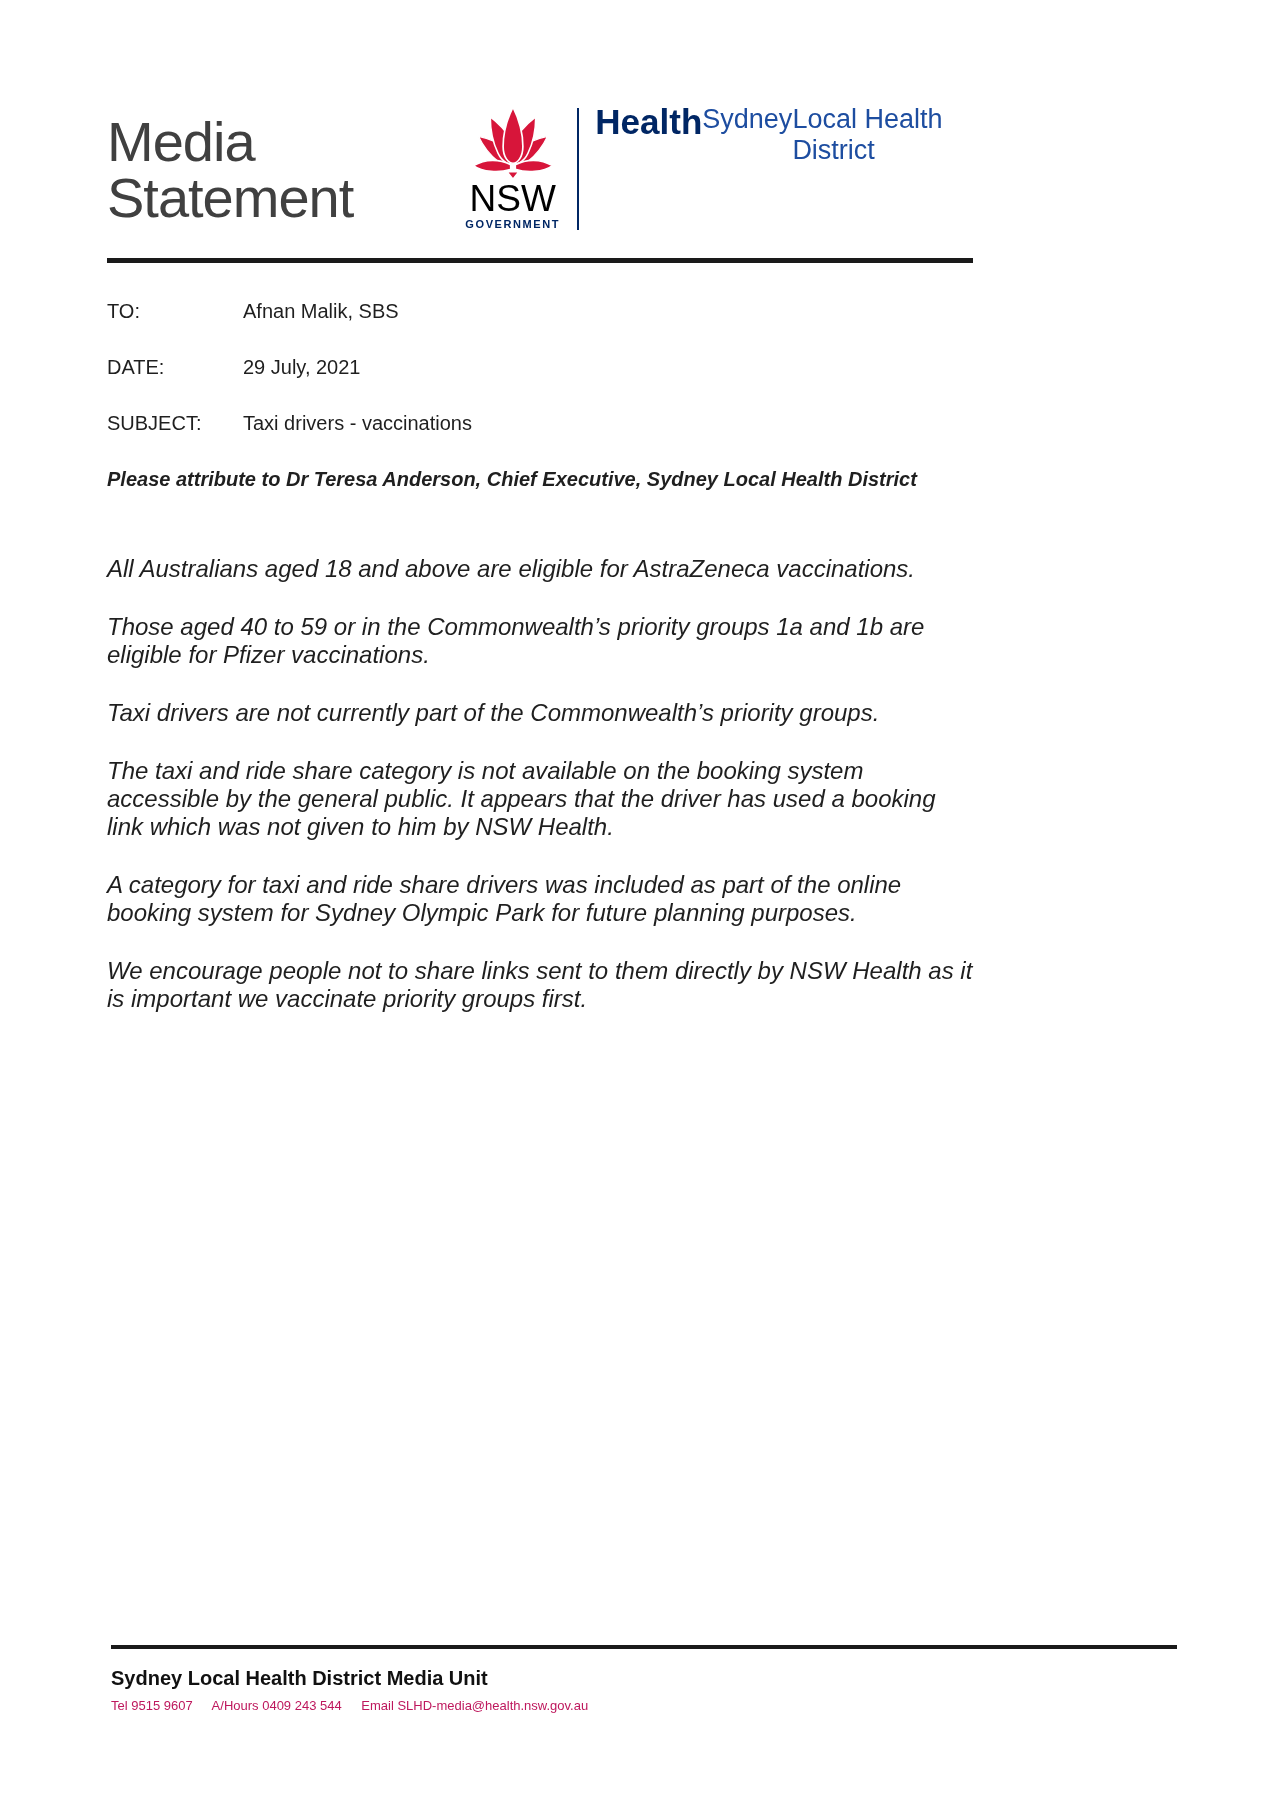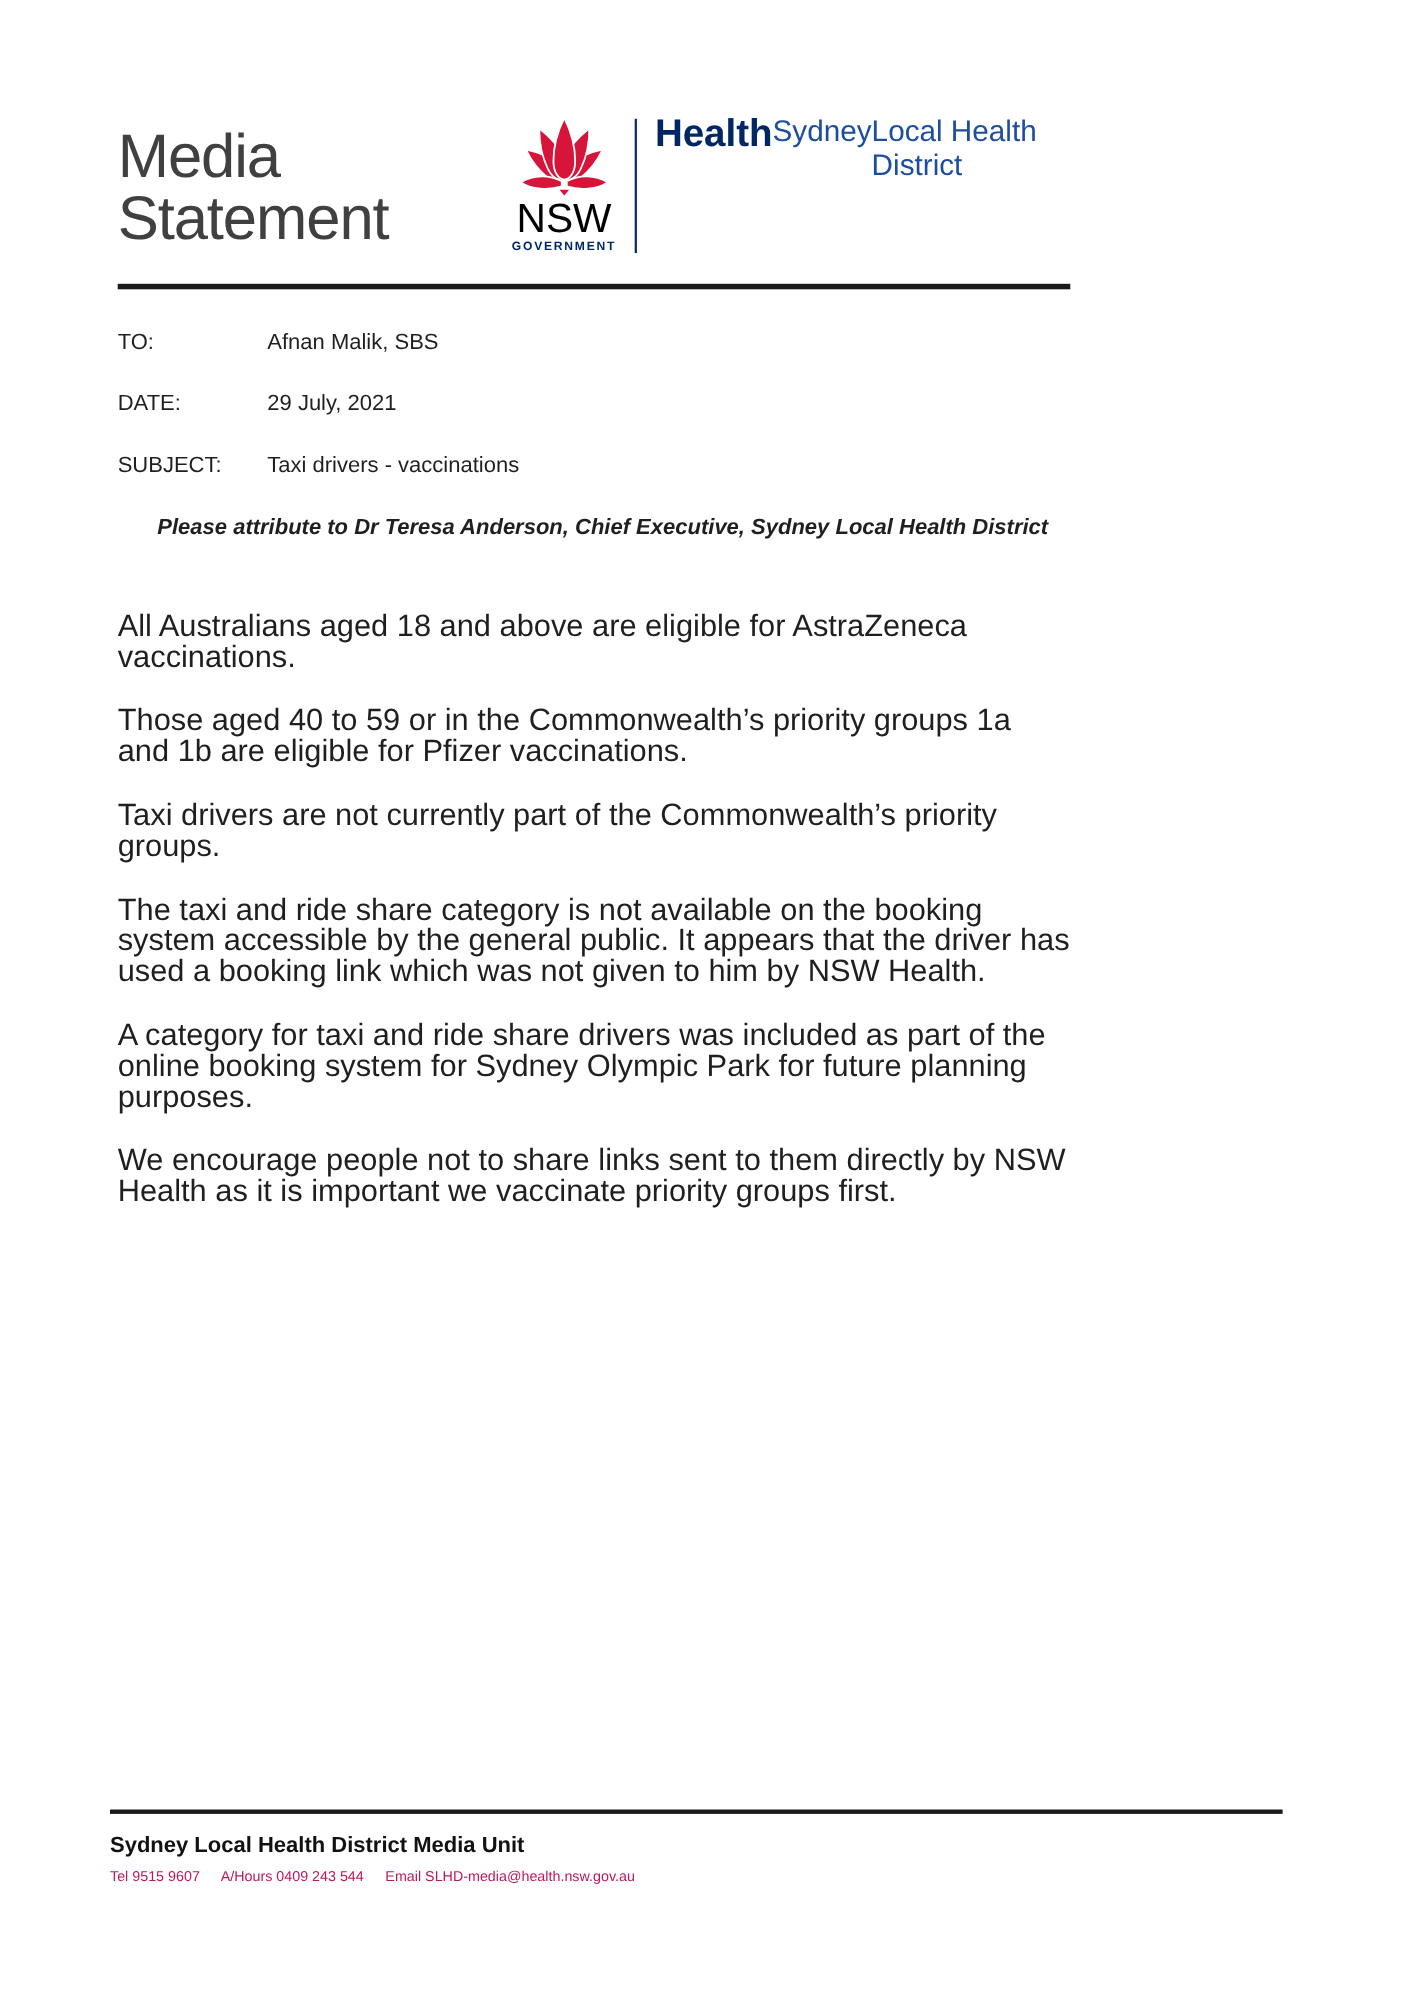--- a/index.html
+++ b/index.html
@@ -102,31 +102,31 @@
   }
   .meta-label { width: 136px; flex: 0 0 136px; }
   
   .attribution {
     font-size: 20px;
     line-height: 28px;
     font-weight: 700;
     font-style: italic;
     margin-top: 6px;
     margin-bottom: 62px;
-    margin-left: 36px;
   }
   .body-copy p {
-    font-size: 28px;
+    font-size: 24px;
     line-height: 28px;
     margin-bottom: 30px;
+    font-style: italic;
   }
   
   .footer {
     position: absolute;
-    left: 100px;
+    left: 111px;
     top: 1645px;
     width: 1066px;
   }
   .footer-rule {
     border: none;
     height: 4px;
     background: #1a1a1a;
     margin-bottom: 18px;
   }
   .footer-unit {

